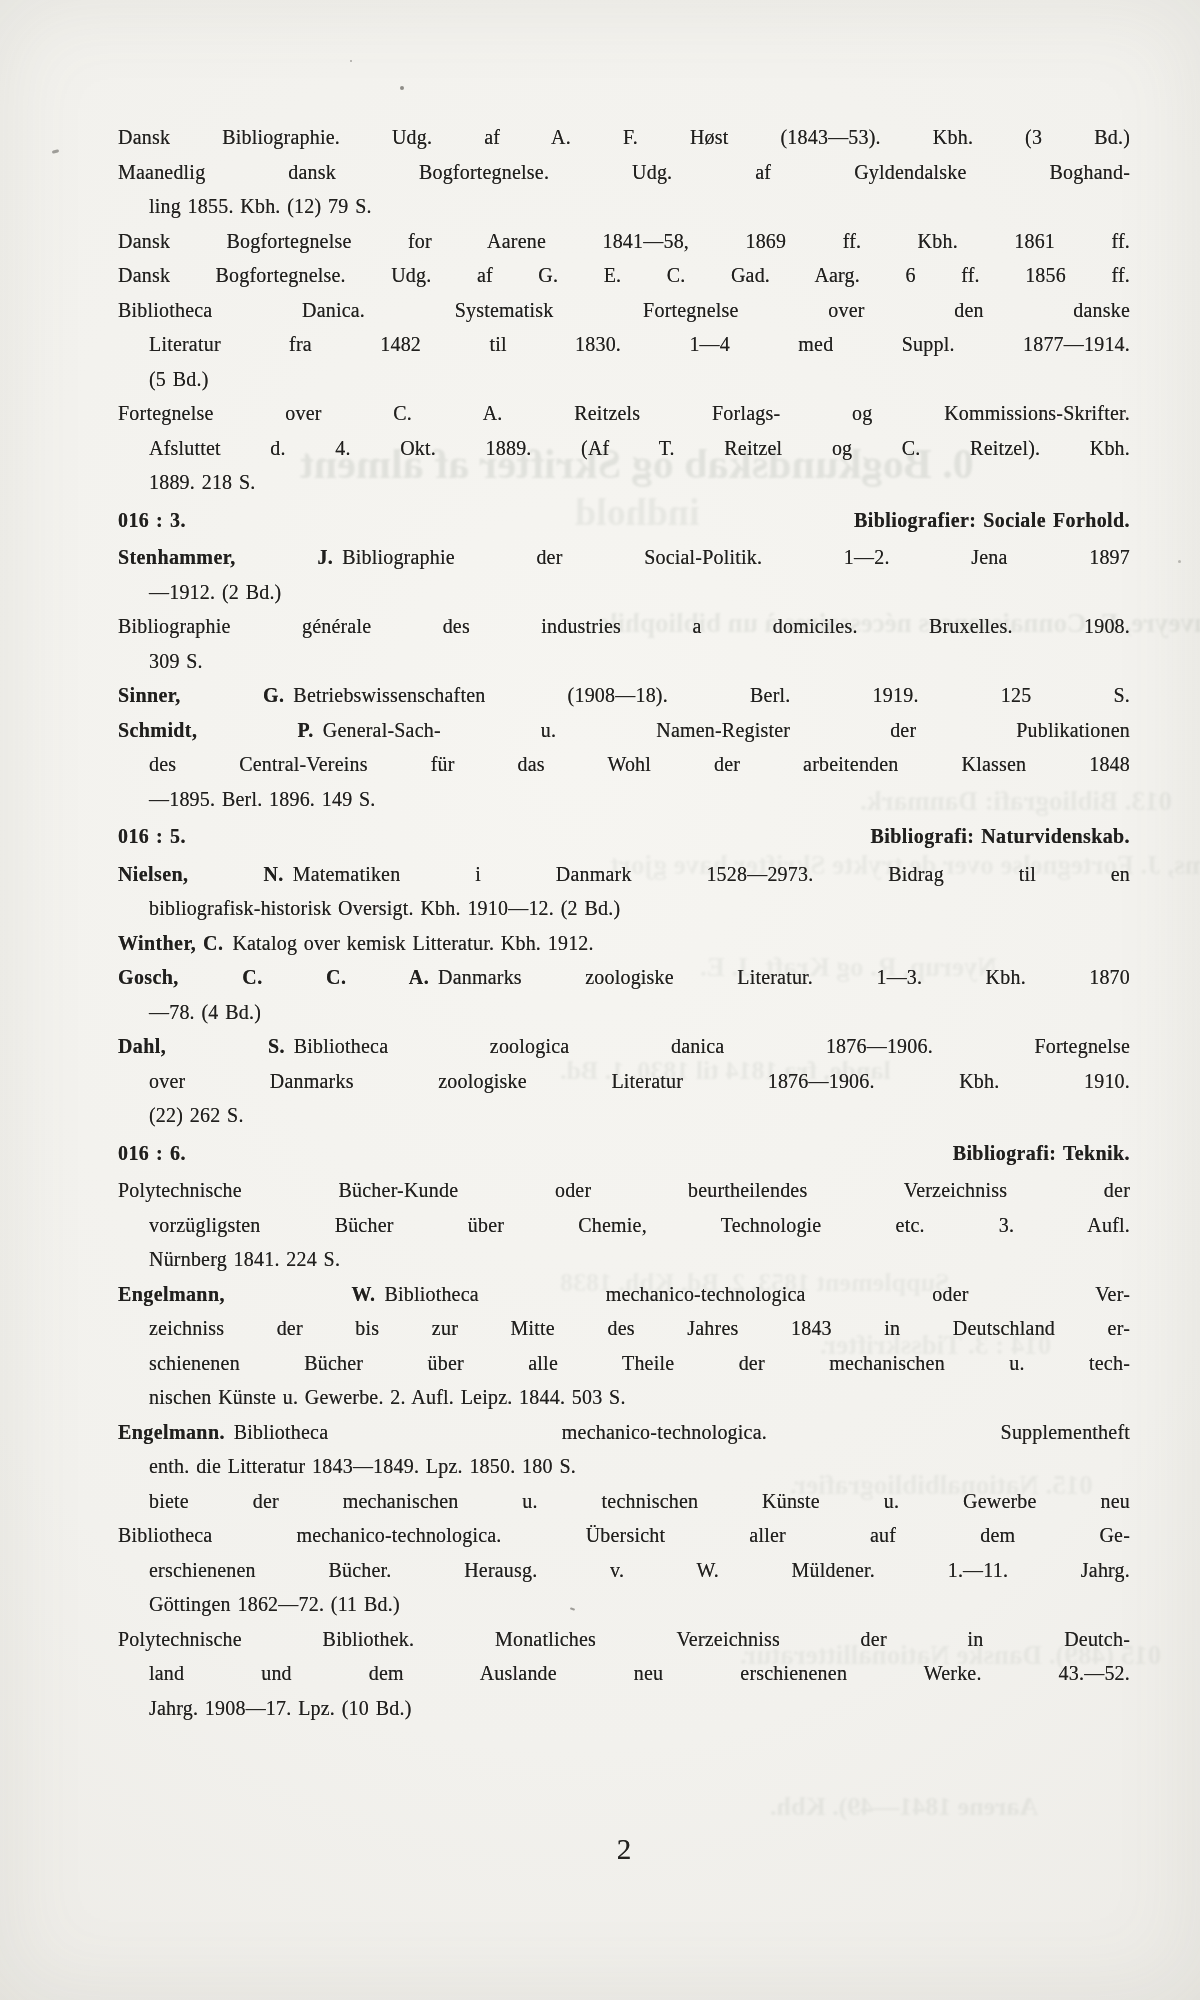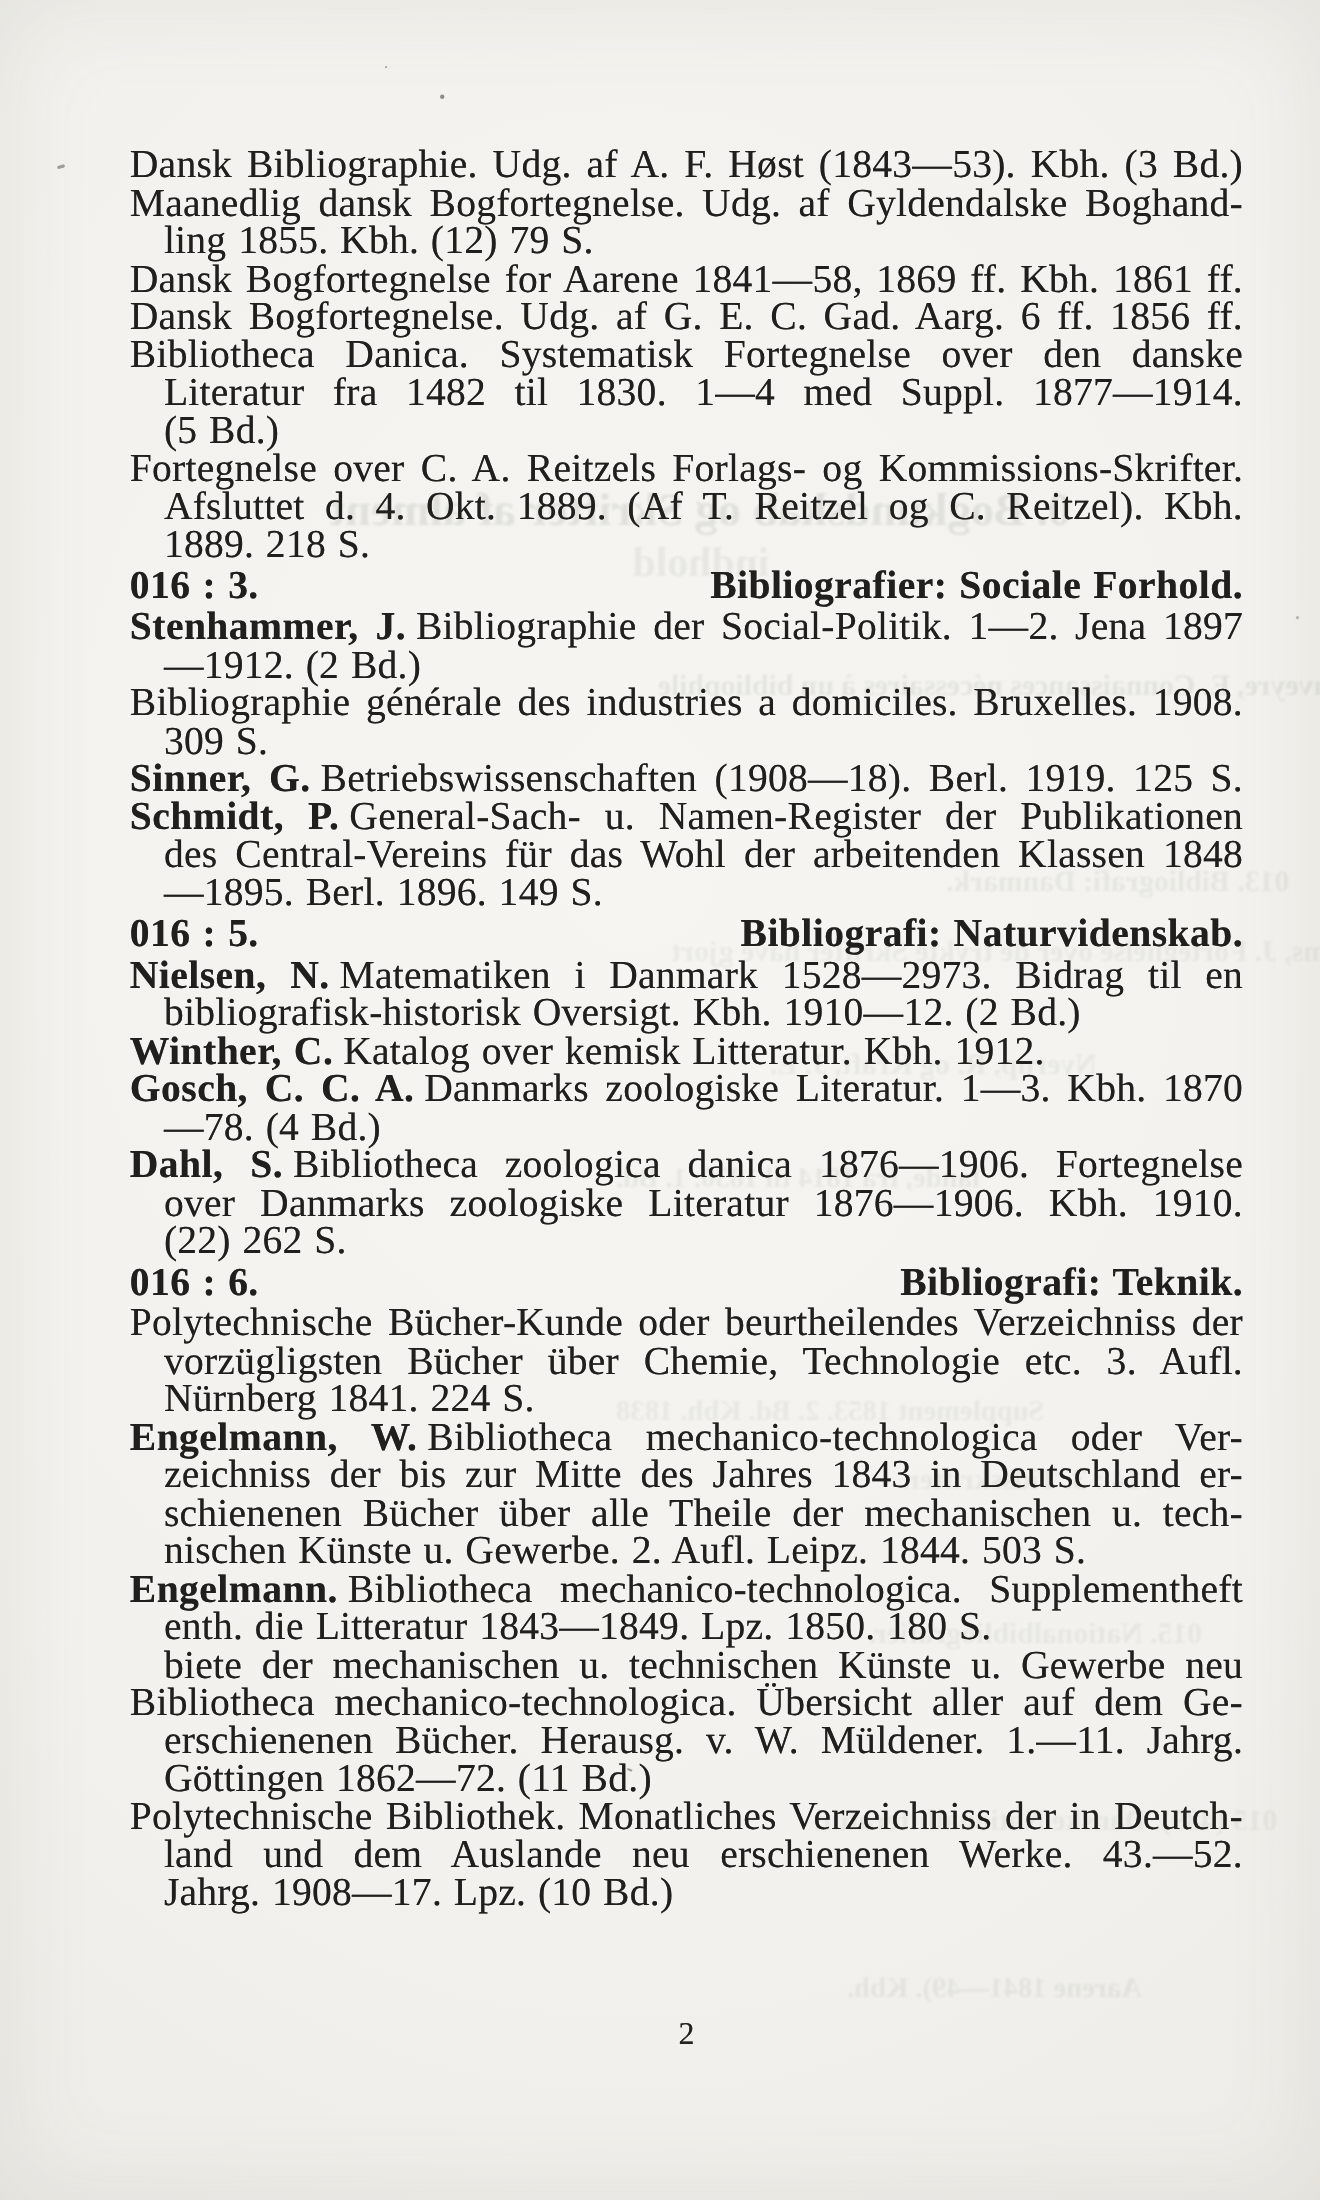--- a/index.html
+++ b/index.html
@@ -8,22 +8,22 @@
     font-family:"Liberation Serif","DejaVu Serif",serif;
     background:#e8e6e1;
   }
   .page{
     position:relative;width:1200px;height:2000px;overflow:hidden;
     background:radial-gradient(115% 90% at 48% 38%, #f6f5f1 0%, #f2f1ed 55%, #eae8e3 100%);
     box-shadow:inset 0 0 90px rgba(110,104,88,0.10);
     color:#201f1d;
   }
   .text-block{
-    position:absolute;left:118px;top:132px;width:1012px;
-    font-size:36px;line-height:34.5px;
+    position:absolute;left:118px;top:120px;width:1012px;
+    font-size:20px;line-height:34.5px;
     letter-spacing:0.2px;word-spacing:1.5px;
     text-shadow:0 0 0.5px rgba(20,20,18,0.65);
   }
   .entry{margin:0;}
   .line{white-space:normal;}
   .line.cont{padding-left:31px;}
   .line.fill{text-align:justify;text-align-last:justify;}
   .line.last{text-align:center;text-align-last:left;}
   .entry b{font-weight:700;margin-right:9px;letter-spacing:0.4px;}
   .heading{

